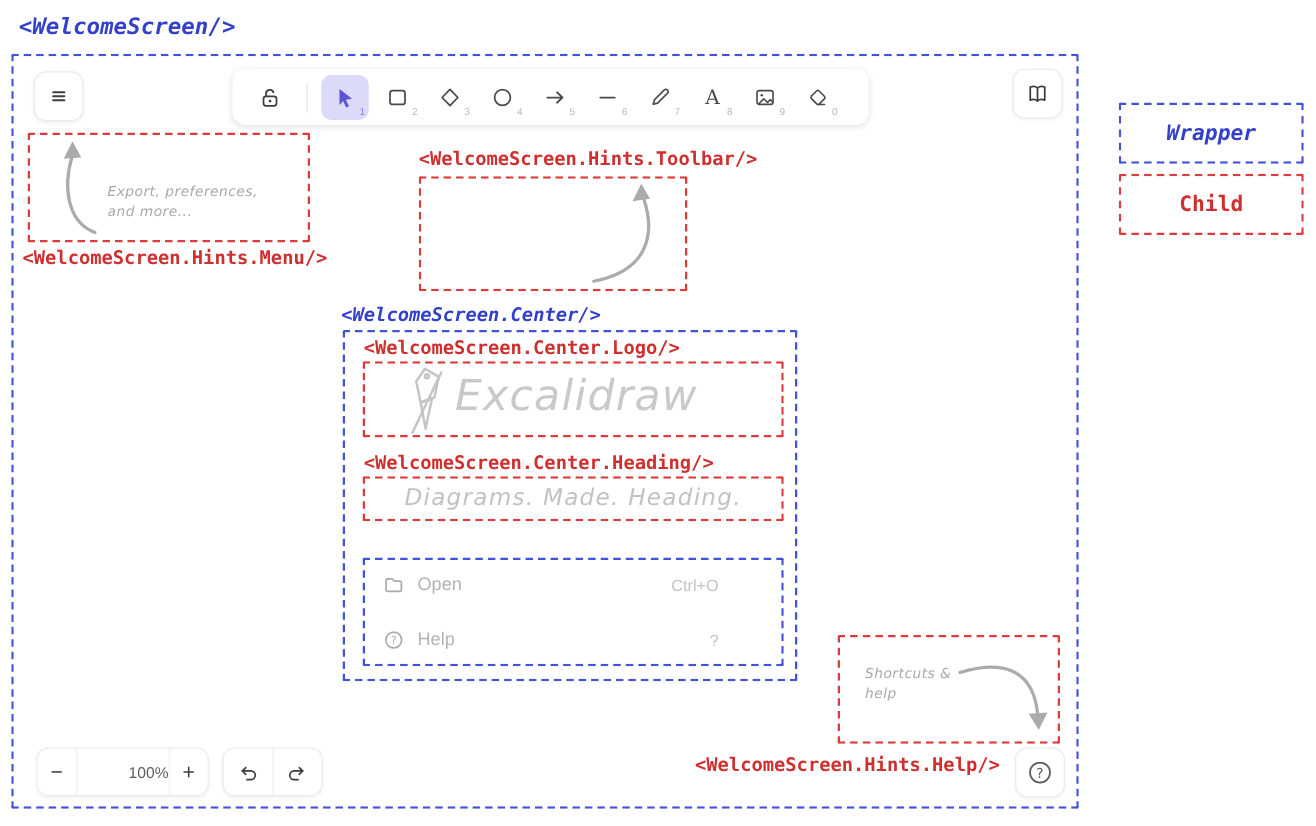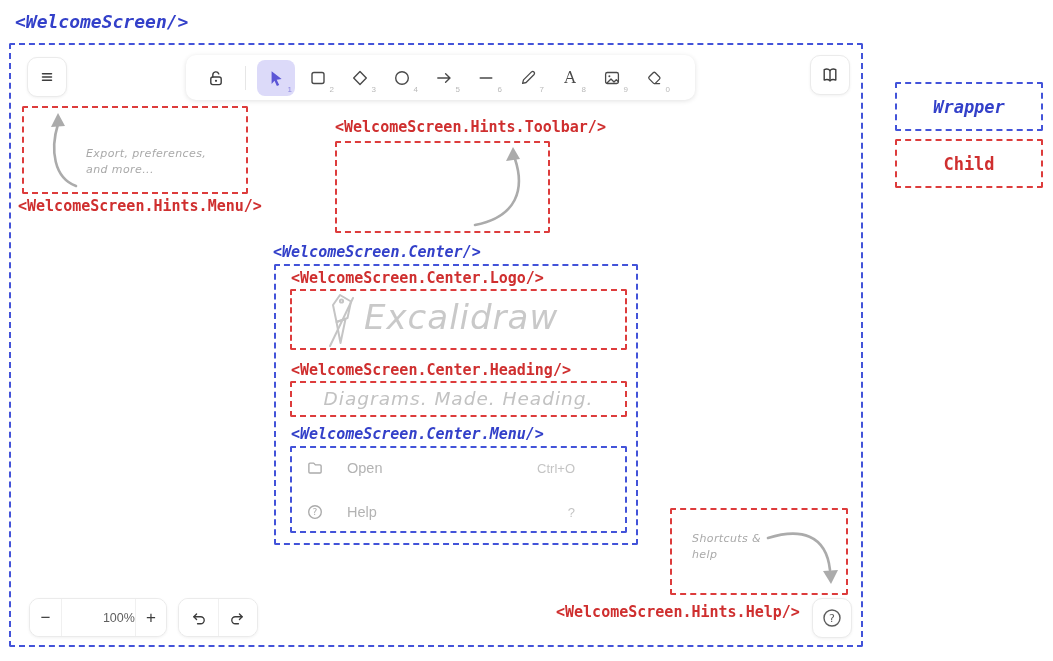--- a/index.html
+++ b/index.html
@@ -25,21 +25,21 @@
          align-items:center; justify-content:center; margin:0 2px; cursor:pointer; }
   .tool.selected{ background:#dcdaf9; }
   .tool .num{ position:absolute; right:3px; bottom:2px; font-size:8px; color:#b9b9b9; }
   .tb-divider{ width:1px; height:24px; background:#e6e6e6; margin:0 9px; }
 
   
   .hand{ font-family:"DejaVu Sans","Liberation Sans",sans-serif; font-style:italic;
          color:#a9a9a9; font-size:11px; letter-spacing:.4px; line-height:1.45; }
 
   .menu-row{ position:absolute; left:14px; right:50px; height:24px; display:flex;
-             align-items:center; gap:23px; cursor:pointer; }
+             align-items:center; gap:10px; cursor:pointer; }
   .menu-row .mlabel{ font-size:14.5px; color:#b3b3b3; }
   .menu-row .mshort{ margin-left:auto; font-size:13px; color:#c4c4c4; }
 
   .seg-group{ display:flex; align-items:stretch; background:#fff; border:1px solid #ebebeb;
               border-radius:10px; box-shadow:0 1px 3px rgba(0,0,0,.06); overflow:hidden; }
   .seg{ display:flex; align-items:center; justify-content:center; cursor:pointer; background:#fff; }
   .seg + .seg{ border-left:1px solid #f0f0f0; }
   .seg .glyph{ font-size:17px; color:#3c3c3c; }
   .zoom-level{ font-size:12.5px; color:#5f5f5f; }
 
@@ -210,21 +210,20 @@
       </g>
     </svg>
     <div class="abs" style="left:72px; top:6px; font-family:'DejaVu Sans','Liberation Sans',sans-serif; font-style:italic; font-size:34px; color:#c9c9c9; letter-spacing:1px;">Excalidraw</div>
   </div>
 
   <div class="abs code red" style="left:291px; top:361px; font-size:15px;">&lt;WelcomeScreen.Center.Heading/&gt;</div>
   <div class="abs box-red" style="left:290px; top:381px; width:337px; height:36px; display:flex; align-items:center; justify-content:center;">
     <div class="hand" style="font-size:18.5px; color:#c2c2c2; letter-spacing:1px;">Diagrams. Made. Heading.</div>
   </div>
 
-  <div class="abs code blue" style="left:291px; top:425px; font-size:15px;">&lt;WelcomeScreen.Center.Menu/&gt;</div>
   <div class="abs box-blue" style="left:290px; top:446px; width:337px; height:87px;">
     <div class="menu-row" style="top:8px;">
       <span>
         <svg width="18" height="18" viewBox="0 0 20 20" fill="none" stroke="#aaaaaa" stroke-width="1.5" stroke-linejoin="round">
           <path d="M3.2 5.8 a1.2 1.2 0 0 1 1.2 -1.2 h4.2 l1.8 1.9 h5.2 a1.2 1.2 0 0 1 1.2 1.2 v6.7 a1.2 1.2 0 0 1 -1.2 1.2 H4.4 a1.2 1.2 0 0 1 -1.2 -1.2 Z"></path>
         </svg>
       </span>
       <span class="mlabel">Open</span>
       <span class="mshort">Ctrl+O</span>
     </div>

